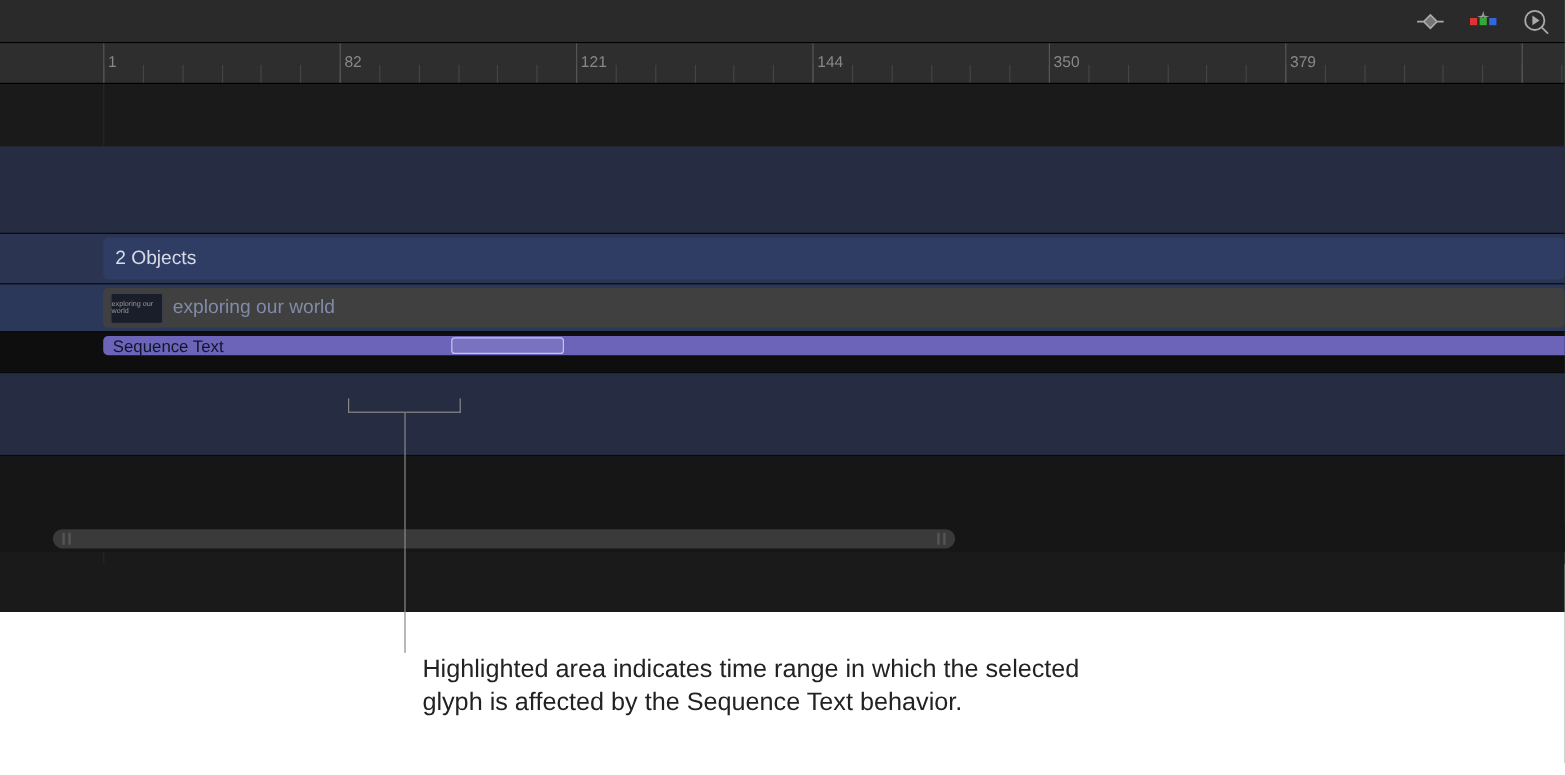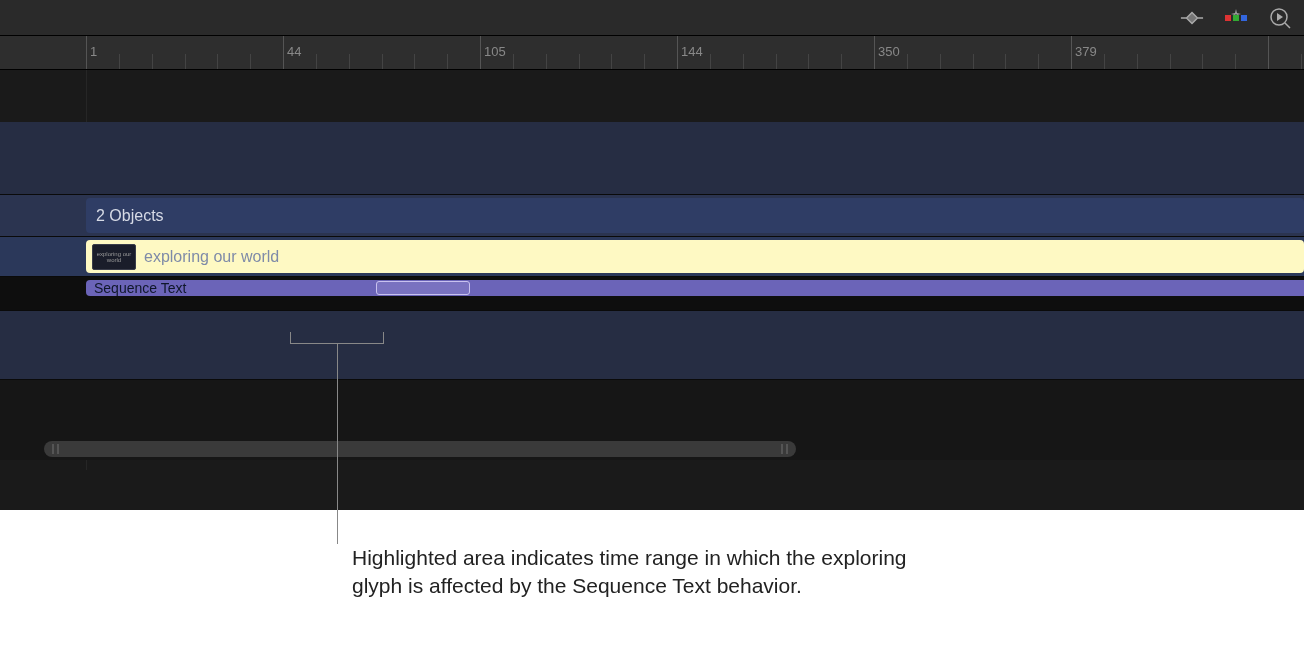--- a/index.html
+++ b/index.html
@@ -125,26 +125,25 @@
       display: flex;
       align-items: center;
       padding-left: 10px;
     }
     .clip-text {
       left: 86px;
       right: 0;
       top: 3px;
       bottom: 3px;
       height: auto;
-      background: #fef9c3;
+      background: #404040;
       display: flex;
       align-items: center;
       padding-left: 6px;
       gap: 8px;
-      text-align: center;
     }
     .clip-behavior-bar {
       left: 86px;
       right: 0;
       top: 3px;
       bottom: 3px;
       height: auto;
       background: #6b64b8;
       border-radius: 4px;
       display: flex;
@@ -317,23 +316,23 @@
       <div class="ruler-tick minor" style="left: 1103.83px;"></div>
       <div class="ruler-tick minor" style="left: 1136.67px;"></div>
       <div class="ruler-tick minor" style="left: 1169.5px;"></div>
       <div class="ruler-tick minor" style="left: 1202.33px;"></div>
       <div class="ruler-tick minor" style="left: 1235.17px;"></div>
       <div class="ruler-tick minor" style="left: 1268px;"></div>
       <div class="ruler-tick minor" style="left: 1300.83px;"></div>
       <div class="ruler-tick" style="left: 86px;"></div>
       <div class="ruler-label" style="left: 86px;">1</div>
       <div class="ruler-tick" style="left: 283px;"></div>
-      <div class="ruler-label" style="left: 283px;">44</div>
+      <div class="ruler-label" style="left: 283px;">82</div>
       <div class="ruler-tick" style="left: 480px;"></div>
-      <div class="ruler-label" style="left: 480px;">105</div>
+      <div class="ruler-label" style="left: 480px;">121</div>
       <div class="ruler-tick" style="left: 677px;"></div>
       <div class="ruler-label" style="left: 677px;">144</div>
       <div class="ruler-tick" style="left: 874px;"></div>
       <div class="ruler-label" style="left: 874px;">350</div>
       <div class="ruler-tick" style="left: 1071px;"></div>
       <div class="ruler-label" style="left: 1071px;">379</div>
       <div class="ruler-tick" style="left: 1268px;"></div>
     </div>
 
   <div class="tracks-area">
@@ -374,14 +373,14 @@
         <div class="scrollbar-grip right2"></div>
       </div>
     </div>
   </div>
 </div>
 
 <div class="callout-bracket-h"></div>
 <div class="callout-stem"></div>
 
 <div class="caption-area">
-  <p class="caption-text">Highlighted area indicates time range in which the exploring glyph is affected by the Sequence Text behavior.</p>
+  <p class="caption-text">Highlighted area indicates time range in which the selected glyph is affected by the Sequence Text behavior.</p>
 </div>
 
 </body></html>

